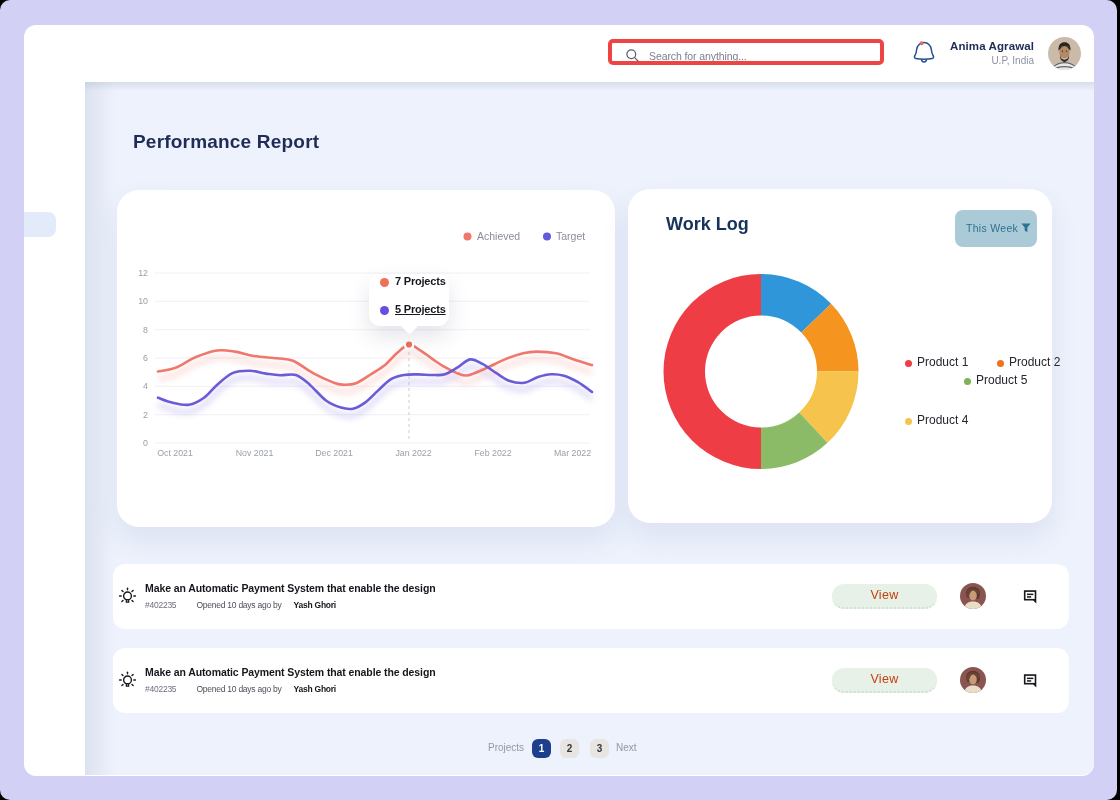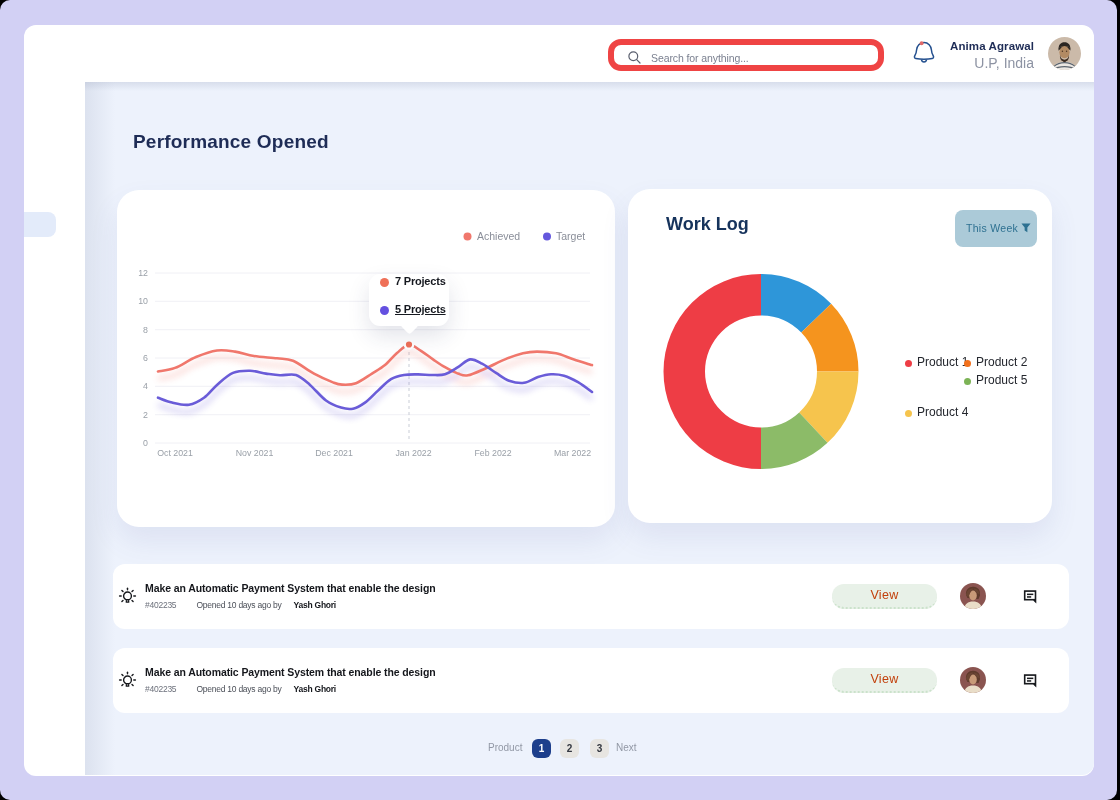--- a/index.html
+++ b/index.html
@@ -5,27 +5,27 @@
 * { margin:0; padding:0; box-sizing:border-box; }
 html,body { width:1120px; height:800px; background:#000; overflow:hidden; }
 body { font-family:"Liberation Sans", sans-serif; position:relative; }
 .frame { position:absolute; left:0; top:0; width:1117px; height:800px; background:#d2d0f4; border-radius:10px; }
 .window { position:absolute; left:24px; top:25px; width:1070px; height:751px; background:#fff; border-radius:12px; }
 .content { position:absolute; left:85px; top:82px; width:1009px; height:693px; background:#edf2fc; border-radius:0 0 12px 0; }
 .topshadow { position:absolute; left:85px; top:82px; width:1009px; height:9px; background:linear-gradient(to bottom, rgba(150,160,185,0.25), rgba(150,160,185,0)); }
 .leftshadow { position:absolute; left:85px; top:82px; width:30px; height:693px; background:linear-gradient(to right, rgba(150,160,185,0.20), rgba(150,160,185,0)); }
 .sidehl { position:absolute; left:24px; top:212px; width:32px; height:25px; background:#e3ebfa; border-radius:0 8px 8px 0; }
 
-.search { position:absolute; left:608px; top:39px; width:276px; height:32px; border:6px solid #ef4444; border-radius:13px; background:#fff; }
+.search { position:absolute; left:608px; top:39px; width:276px; height:26px; border:4px solid #ef4444; border-radius:5px; background:#fff; }
 .search .ph { position:absolute; left:37px; top:7px; font-size:10.5px; color:#7b8090; letter-spacing:-0.1px; }
 .search svg { position:absolute; left:13px; top:5px; }
 .bell { position:absolute; left:910px; top:38px; }
 .uname { position:absolute; left:884px; top:40px; width:150px; text-align:right; }
 .uname .n { font-size:11.5px; font-weight:bold; color:#1e2c56; letter-spacing:0.1px; }
-.uname .l { font-size:14px; color:#8d93a3; margin-top:3px; }
+.uname .l { font-size:10px; color:#8d93a3; margin-top:3px; }
 .avatar1 { position:absolute; left:1048px; top:37px; width:33px; height:33px; border-radius:50%; overflow:hidden; }
 
 .h1 { position:absolute; left:133px; top:131px; font-size:19px; font-weight:bold; color:#1e2c56; letter-spacing:0.2px; }
 
 .card1 { position:absolute; left:117px; top:190px; width:498px; height:337px; background:#fff; border-radius:22px; box-shadow:0 14px 28px rgba(80,90,160,0.10); }
 .card2 { position:absolute; left:628px; top:189px; width:424px; height:334px; background:#fff; border-radius:22px; box-shadow:0 14px 28px rgba(80,90,160,0.10); }
 .chartsvg { position:absolute; left:117px; top:190px; }
 .donutsvg { position:absolute; left:628px; top:189px; }
 .wlTitle { position:absolute; left:666px; top:214px; font-size:18px; font-weight:bold; color:#16335c; letter-spacing:0; }
 .thisweek { position:absolute; left:955px; top:210px; width:82px; height:37px; background:#abcad8; border-radius:8px; color:#2e7191; font-size:10.5px; font-weight:normal; line-height:37px; text-align:left; padding-left:11px; letter-spacing:0.3px; }
@@ -91,21 +91,21 @@
     <path d="M12 17.5 C12.2 20.6 13.9 22.7 16.5 22.7 C19.1 22.7 20.8 20.6 21 17.5 C21.3 20.3 20.7 22.4 19.4 23.7 L16.5 24.6 L13.6 23.7 C12.3 22.4 11.7 20.3 12 17.5 Z" fill="#463428"></path>
     <path d="M13.6 21.8 C14.5 22.8 15.4 23.2 16.5 23.2 C17.6 23.2 18.5 22.8 19.4 21.8 C19.2 23.8 18.1 24.9 16.5 24.9 C14.9 24.9 13.8 23.8 13.6 21.8 Z" fill="#3a2b20"></path>
     <circle cx="14.4" cy="14.2" r="0.7" fill="#4a3525"></circle>
     <circle cx="18.6" cy="14.2" r="0.7" fill="#4a3525"></circle>
     <path d="M4.5 33 C5 27.5 9.8 24.9 16.5 24.9 C23.2 24.9 28 27.5 28.5 33 Z" fill="#ebe7e2"></path>
     <path d="M6 29.4 C8.8 26.8 12.4 25.6 16.5 25.6 C20.6 25.6 24.2 26.8 27 29.4" fill="none" stroke="#5e6670" stroke-width="1.2"></path>
     <path d="M4.8 32.6 C8.2 30.5 12 29.6 16.5 29.6 C21 29.6 24.8 30.5 28.2 32.6" fill="none" stroke="#5e6670" stroke-width="1.2"></path>
   </svg>
 </div>
 
-<div class="h1">Performance Opened</div>
+<div class="h1">Performance Report</div>
 
 <div class="card1"></div>
 <svg class="chartsvg" width="498" height="337" viewBox="117 190 498 337">
   <g stroke="#f0f0f5" stroke-width="1">
     <line x1="155" y1="273" x2="590" y2="273"></line>
     <line x1="155" y1="301.3" x2="590" y2="301.3"></line>
     <line x1="155" y1="329.7" x2="590" y2="329.7"></line>
     <line x1="155" y1="358" x2="590" y2="358"></line>
     <line x1="155" y1="386.3" x2="590" y2="386.3"></line>
     <line x1="155" y1="414.7" x2="590" y2="414.7"></line>
@@ -161,22 +161,22 @@
     </svg>
 </div>
 <svg class="donutsvg" width="424" height="334" viewBox="628 189 424 334">
   <path d="M761.00 274.00 A97.5 97.5 0 0 1 831.14 303.77 L801.28 332.60 A56.0 56.0 0 0 0 761.00 315.50 Z" fill="#2e96d9"></path>
   <path d="M831.14 303.77 A97.5 97.5 0 0 1 858.50 371.50 L817.00 371.50 A56.0 56.0 0 0 0 801.28 332.60 Z" fill="#f5941e"></path>
   <path d="M858.50 371.50 A97.5 97.5 0 0 1 827.49 442.81 L799.19 412.46 A56.0 56.0 0 0 0 817.00 371.50 Z" fill="#f6c44d"></path>
   <path d="M827.49 442.81 A97.5 97.5 0 0 1 761.00 469.00 L761.00 427.50 A56.0 56.0 0 0 0 799.19 412.46 Z" fill="#8cbb68"></path>
   <path d="M761.00 469.00 A97.5 97.5 0 0 1 761.00 274.00 L761.00 315.50 A56.0 56.0 0 0 0 761.00 427.50 Z" fill="#ee3d45"></path>
 </svg>
 <div class="lgd" style="left:905px; top:355px;"><i style="background:#ee3d45;"></i>Product 1</div>
-<div class="lgd" style="left:964px; top:355px;"><i style="background:#f2711c;"></i>Product 2</div>
-<div class="lgd" style="left:905px; top:365px;margin-top:40px;"><i style="background:#f6c44d;"></i>Product 4</div>
+<div class="lgd" style="left:964px; top:355px;padding-left:33px;"><i style="background:#f2711c;"></i>Product 2</div>
+<div class="lgd" style="left:905px; top:373px;margin-top:40px;"><i style="background:#f6c44d;"></i>Product 4</div>
 <div class="lgd" style="left:964px; top:373px;"><i style="background:#7cb356;"></i>Product 5</div>
 
 <div class="trow" style="top:564px;"></div>
 <div class="trow" style="top:648px;"></div>
 <svg class="bulbicon" style="position:absolute; left:118px; top:587px;" width="19" height="19" viewBox="0 0 19 19">
   <g stroke="#17191d" stroke-width="1.4" fill="none" stroke-linecap="round">
     <circle cx="9.5" cy="8.9" r="3.9"></circle>
     <path d="M8.4 13.6 V15.1 H10.6 V13.6"></path>
     <line x1="9.5" y1="1.2" x2="9.5" y2="2.8"></line>
     <line x1="3.9" y1="3.4" x2="5.0" y2="4.5"></line>
@@ -229,18 +229,18 @@
     <rect x="4" y="7.2" width="4.2" height="1.5" fill="#17191d"></rect>
   </svg>
 <svg class="cicon" style="top:673px;" width="15" height="15" viewBox="0 0 15 15">
     <path d="M0.9 1.3 H13.3 V14.5 L10.2 11.5 H0.9 Z" fill="#17191d"></path>
     <rect x="2.5" y="2.9" width="9.2" height="7" fill="#fff"></rect>
     <rect x="4" y="4.6" width="6.3" height="1.5" fill="#17191d"></rect>
     <rect x="4" y="7.2" width="4.2" height="1.5" fill="#17191d"></rect>
   </svg>
 
 <div class="pag">
-  <span class="prev">Product</span>
+  <span class="prev">Projects</span>
   <div class="pbtn pb1">1</div>
   <div class="pbtn pb2">2</div>
   <div class="pbtn pb3">3</div>
   <span class="next">Next</span>
 </div>
 
 </body></html>

